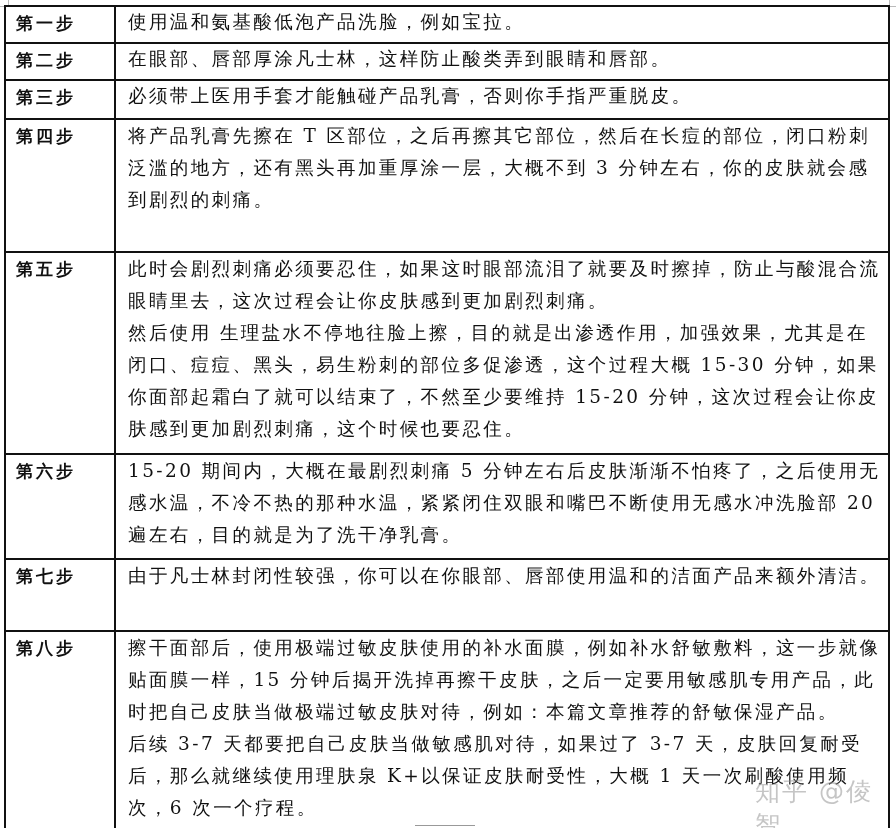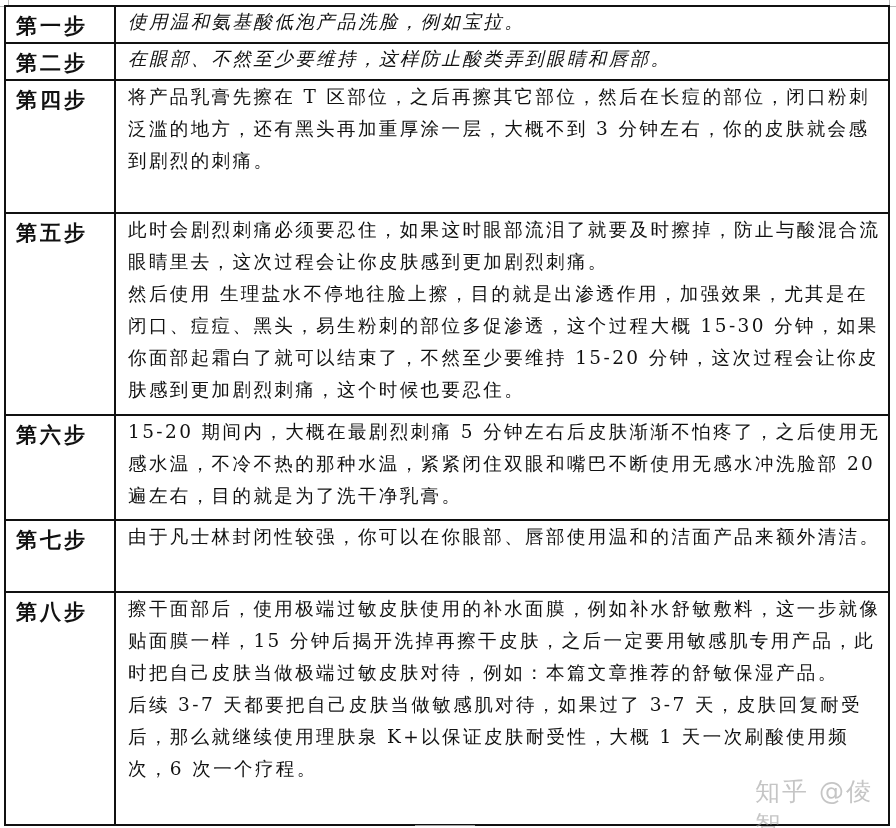--- a/index.html
+++ b/index.html
@@ -42,21 +42,21 @@
     table-layout: fixed;
   }
   table.steps td {
     border: 2px solid #111111;
     vertical-align: top;
     padding: 0;
   }
   td.label {
     width: 98px;
     font-weight: bold;
-    font-size: 21px;
+    font-size: 17px;
     letter-spacing: 3px;
     padding: 5px 0 0 10px !important;
     font-family: "DejaVu Sans", "Liberation Sans", sans-serif;
   }
   td.content {
     font-size: 18.5px;
     letter-spacing: 2.4px;
     line-height: 32px;
     padding: 0 6px 0 12px !important;
   }
@@ -64,21 +64,21 @@
     margin: 0;
   }
   .row-1 td { height: 30px; }
   .row-2 td { height: 30px; border-radius: 8px; }
   .row-3 td { height: 32px; }
   .row-4 td { height: 126px; border-radius: 8px; }
   .row-5 td { height: 195px; margin-left: 8px; }
   .row-6 td { height: 98px; }
   .row-7 td { height: 65px; margin-left: 44px; }
   .row-8 td { height: 226px; }
-  .row-1 td.content, .row-2 td.content, .row-3 td.content { line-height: 30px; font-style: italic; }
+  .row-1 td.content, .row-2 td.content, .row-3 td.content { line-height: 30px; }
   .watermark {
     position: absolute;
     left: 733px;
     top: 775px;
     font-family: "DejaVu Sans", "Liberation Sans", sans-serif;
     font-size: 25px;
     color: rgba(150,150,150,0.55);
     letter-spacing: 2px;
     pointer-events: none;
     margin-left: 22px;
@@ -102,21 +102,27 @@
   <tbody>
     <tr class="row-1">
       <td class="label">第一步</td>
       <td class="content">
         <p>使用温和氨基酸低泡产品洗脸，例如宝拉。</p>
       </td>
     </tr>
     <tr class="row-2">
       <td class="label">第二步</td>
       <td class="content">
-        <p>在眼部、不然至少要维持，这样防止酸类弄到眼睛和唇部。</p>
+        <p>在眼部、唇部厚涂凡士林，这样防止酸类弄到眼睛和唇部。</p>
+      </td>
+    </tr>
+    <tr class="row-3">
+      <td class="label">第三步</td>
+      <td class="content">
+        <p>必须带上医用手套才能触碰产品乳膏，否则你手指严重脱皮。</p>
       </td>
     </tr>
     <tr class="row-4">
       <td class="label">第四步</td>
       <td class="content">
         <p>将产品乳膏先擦在 T 区部位，之后再擦其它部位，然后在长痘的部位，闭口粉刺泛滥的地方，还有黑头再加重厚涂一层，大概不到 3 分钟左右，你的皮肤就会感到剧烈的刺痛。</p>
       </td>
     </tr>
     <tr class="row-5">
       <td class="label">第五步</td>

